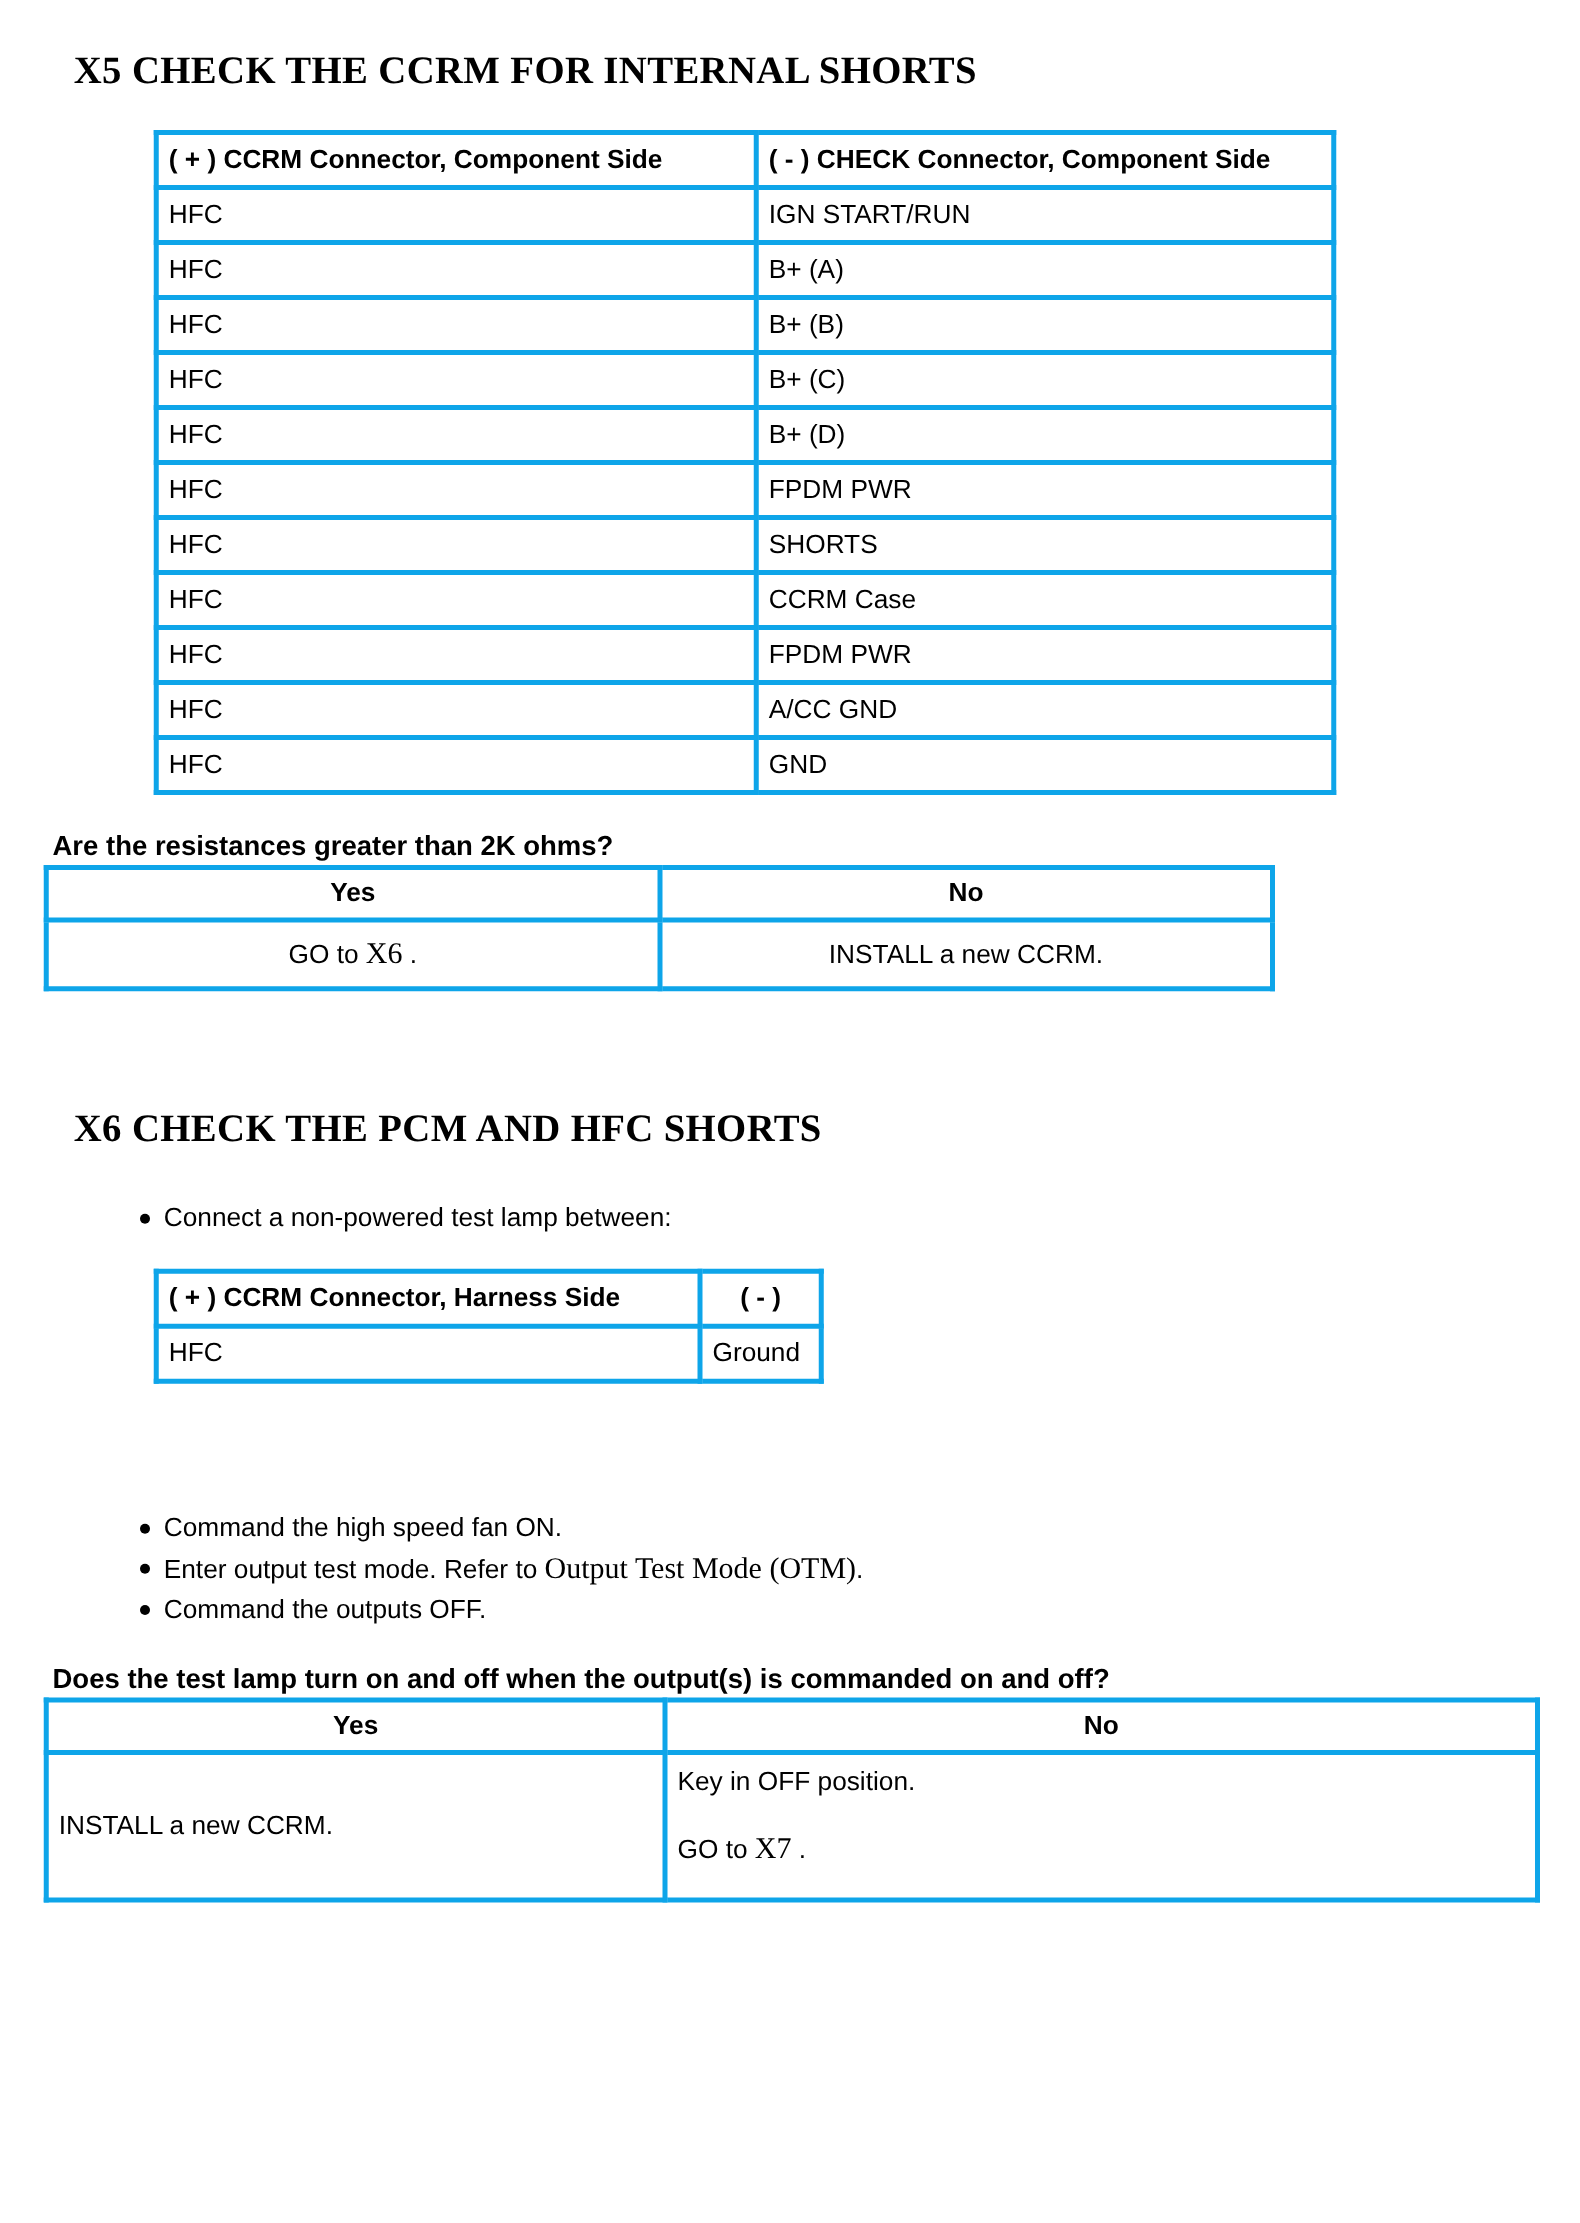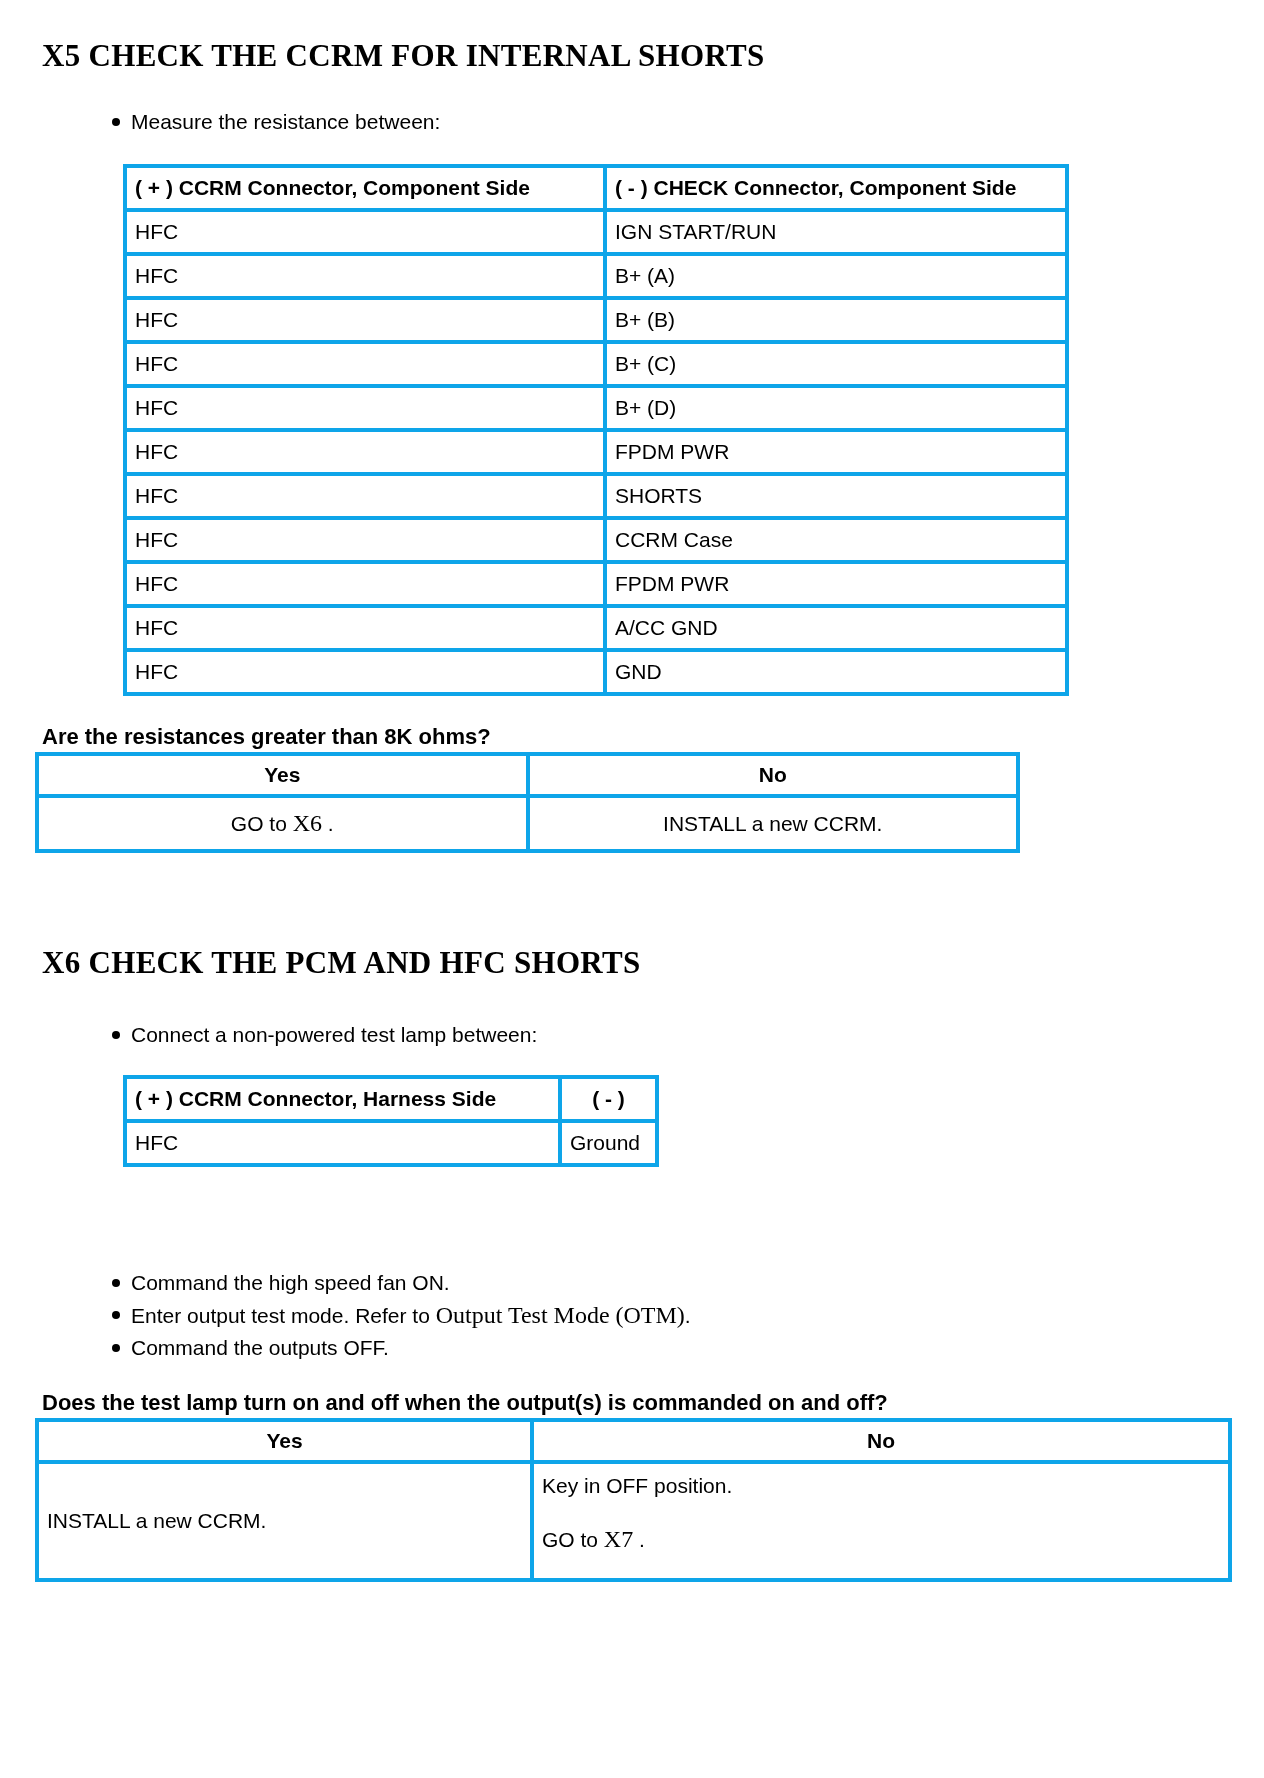--- a/index.html
+++ b/index.html
@@ -11,21 +11,21 @@
     font-family: "Liberation Sans", sans-serif;
     overflow: hidden;
   }
   .page { padding: 38px 30px 0 35px; }
 
   h1.section-title {
     font-family: "Liberation Serif", serif;
     font-weight: bold;
     font-size: 31px;
     line-height: 36px;
-    margin-left: 7px;
+    margin-left: 24px;
     letter-spacing: 0.3px;
   }
   h1.second { margin-top: 92px; }
 
   .bullet-list { list-style: none; }
   .bullet-list li {
     position: relative;
     font-size: 21px;
     line-height: 24px;
     padding-left: 19px;
@@ -92,23 +92,20 @@
     font-size: 24px;
   }
 </style>
 </head>
 <body>
 
 <div class="page">
 
   <h1 class="section-title">X5 CHECK THE CCRM FOR INTERNAL SHORTS</h1>
 
-  <ul class="bullet-list bullet-single">
-    <li>Measure the resistance between:</li>
-  </ul>
 
   <table class="spec-table">
     <colgroup>
         <col class="c1">
         <col class="c2">
       </colgroup>
     <thead>
       <tr>
         <th>( + ) CCRM Connector, Component Side</th>
         <th>( - ) CHECK Connector, Component Side</th>
@@ -155,21 +152,21 @@
         <td>HFC</td>
         <td>A/CC GND</td>
       </tr>
       <tr>
         <td>HFC</td>
         <td>GND</td>
       </tr>
     </tbody>
   </table>
 
-  <div class="question">Are the resistances greater than 8K ohms?</div>
+  <div class="question">Are the resistances greater than 2K ohms?</div>
 
   <table class="decision-table">
     <colgroup>
         <col>
         <col>
       </colgroup>
     <thead>
       <tr>
         <th>Yes</th>
         <th>No</th>

